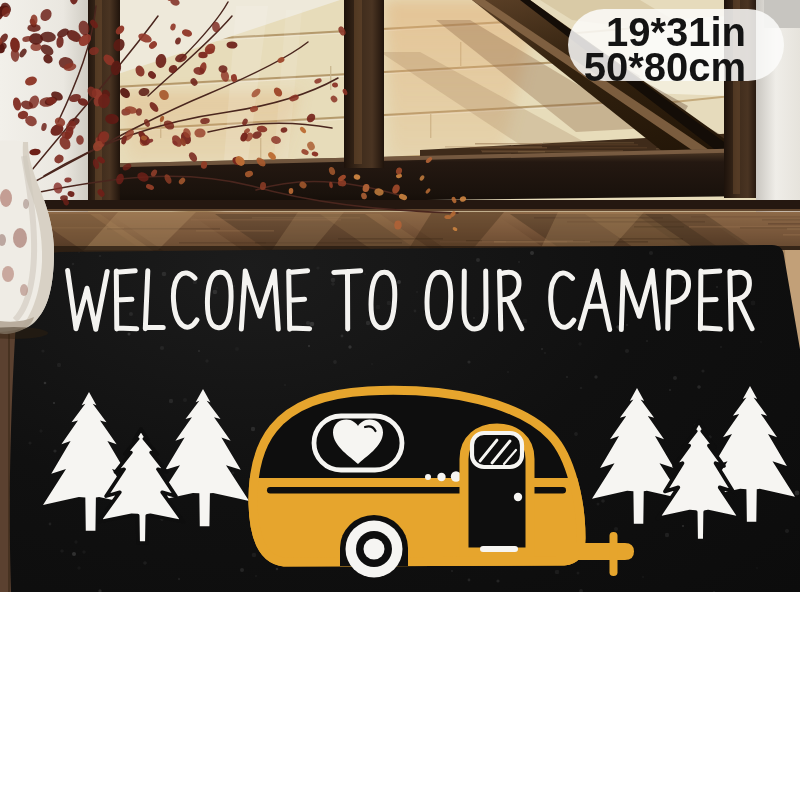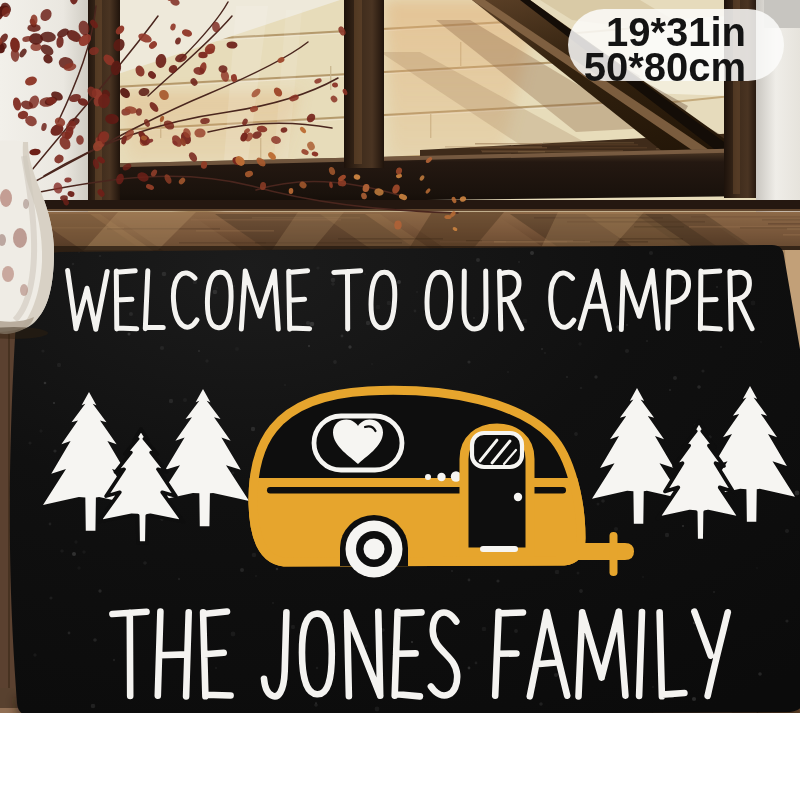--- a/index.html
+++ b/index.html
@@ -1,15 +1,15 @@
 <!DOCTYPE html>
 <html><head><meta charset="utf-8">
 <style>
 html,body{margin:0;padding:0;}
-#stage{position:relative;width:800px;height:713px;overflow:hidden;background:#0d0d0d;font-family:"Liberation Sans",sans-serif;}
+#stage{position:relative;width:800px;height:592px;overflow:hidden;background:#0d0d0d;font-family:"Liberation Sans",sans-serif;}
 </style></head>
 <body>
 <div id="stage">
 <svg width="800" height="800" viewBox="0 0 800 800" xmlns="http://www.w3.org/2000/svg">
 <defs>
 <filter id="blur4" x="-30%" y="-30%" width="160%" height="160%">
           <feGaussianBlur stdDeviation="4"></feGaussianBlur>
         </filter>
 <filter id="blur7" x="-30%" y="-30%" width="160%" height="160%">
           <feGaussianBlur stdDeviation="7"></feGaussianBlur>

